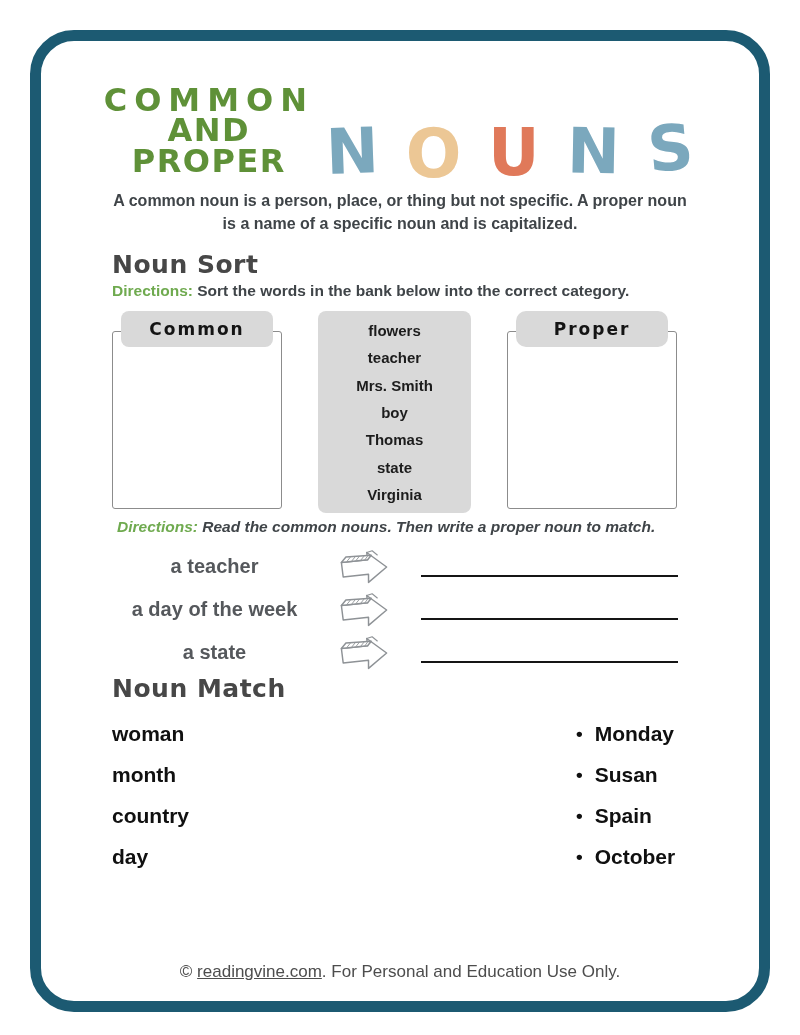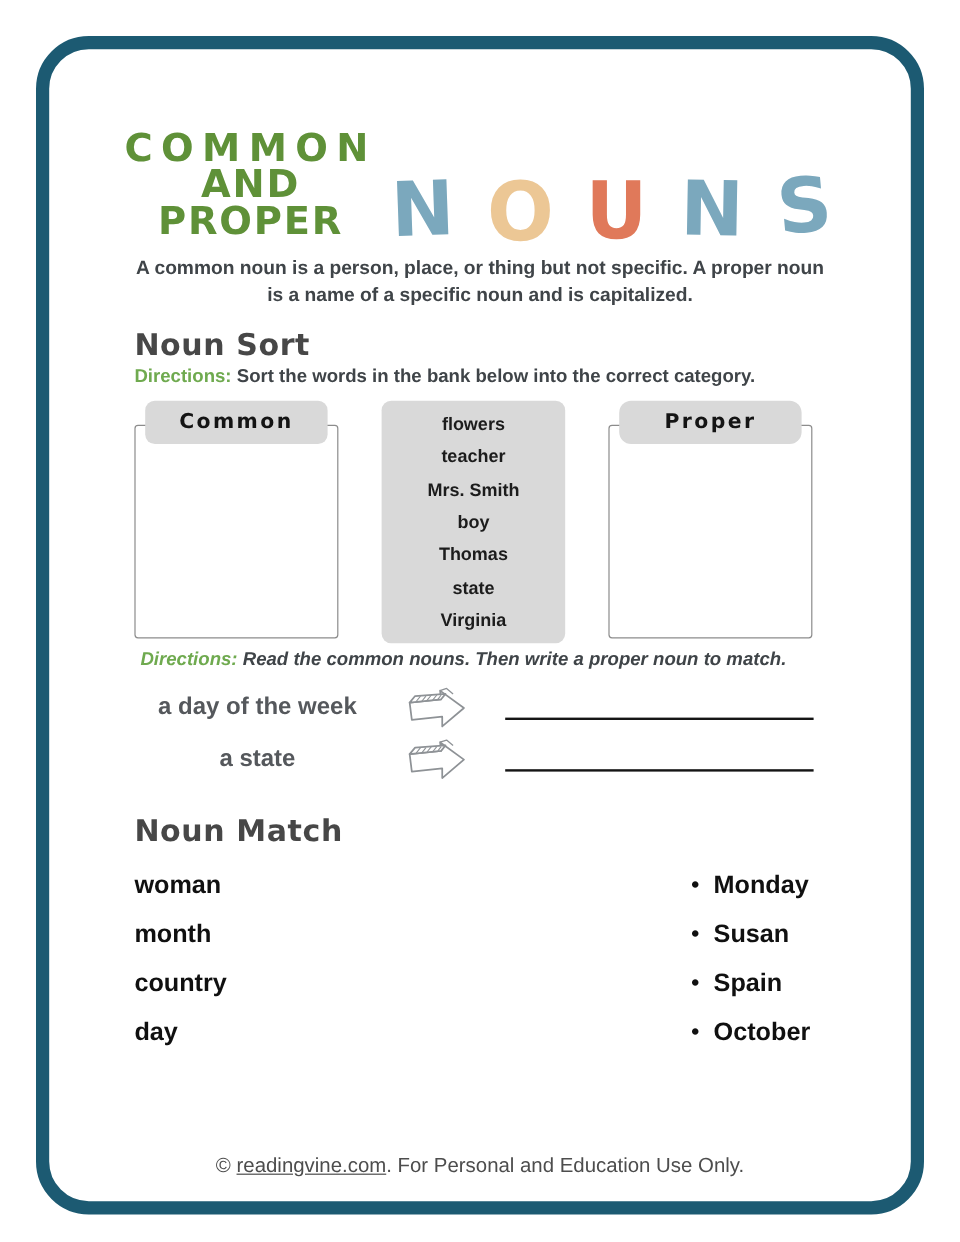--- a/index.html
+++ b/index.html
@@ -7,21 +7,21 @@
   body {
     width:800px; height:1035px; position:relative; overflow:hidden;
     font-family:"Liberation Sans", sans-serif;
   }
   .page { position:absolute; inset:0; background:#ffffff; }
   .frame {
     position:absolute; top:30px; left:30px; right:30px; bottom:23px;
     border:11px solid #1c5a72; border-radius:44px; pointer-events:none;
   }
   .content { position:absolute; top:41px; left:41px; right:41px; bottom:41px;
-    padding:79px 71px 0; }
+    padding:56px 71px 0; }
 
   
   .title-block { display:flex; justify-content:center; align-items:flex-end; gap:12px; height:82px; }
   .title-left { text-align:center; color:#5f9138; font-family:"DejaVu Sans", sans-serif;
     font-weight:bold; line-height:0.95; padding-bottom:3px; }
   .t1 { font-size:32px; letter-spacing:7px; }
   .t2 { font-size:32px; letter-spacing:1.5px; }
   .title-nouns { font-family:"DejaVu Sans", sans-serif; font-weight:bold; font-size:63px;
     letter-spacing:3px; line-height:0.85; white-space:nowrap; }
   .nl { display:inline-block; }
@@ -32,21 +32,21 @@
   .nl-4 { transform:rotate(-5deg) translateY(-3px); }
 
   .subtitle { margin:10px auto 0; max-width:600px; text-align:center;
     font-size:16px; font-weight:bold; color:#3f4448; line-height:1.45; }
 
   
   .section-heading { font-family:"DejaVu Sans", sans-serif; font-weight:bold;
     font-size:25px; color:#474747; letter-spacing:0.5px; }
   .h-noun-sort { margin-top:15px; }
   .h-c2p { margin-top:20px; margin-left:5px; }
-  .h-match { margin-top:24px; }
+  .h-match { }
   .directions { font-size:15.5px; font-weight:bold; color:#3f4448; margin-top:3px; }
   .dir-label { color:#6faa4f; }
   .d-c2p { margin-left:5px;font-style:italic; }
 
   
   .sort-row { margin-top:11px; width:565px; display:flex; justify-content:space-between; height:204px; }
   .sort-col { width:170px; display:flex; flex-direction:column; align-items:center; }
   .tab { width:152px; height:36px; background:#d9d9d9; border-radius:8px;
     display:flex; align-items:center; justify-content:center; position:relative; z-index:1;
     font-family:"DejaVu Sans", sans-serif; font-weight:bold; font-size:17px;
@@ -127,20 +127,30 @@
           <div class="drop-box"></div>
         </div>
       </div>
     </section>
 
     <section>
       <p class="directions d-c2p"><span class="dir-label" style="color: rgb(111, 170, 79);">Directions:</span> <span>Read the common nouns. Then write a proper noun to match.</span></p>
 
       <div class="c2p-rows">
         <div class="c2p-row">
+          <span class="c2p-label">a teacher</span>
+          <svg class="arrow-icon" viewBox="0 0 64 42" fill="none" stroke="#8e9296" stroke-width="1.6" stroke-linejoin="round">
+            <path d="M7 16 L36 13 L35 5 L57 21 L37 38 L37 29 L9 32 Z" fill="#ffffff"></path>
+            <path d="M7 16 L12 10 L40 8 L36 13 Z" fill="#ffffff"></path>
+            <path d="M13 15 L17 10 M18 15 L22 10 M23 14 L27 9 M28 14 L32 9 M33 13 L36 9" stroke-width="1"></path>
+            <path d="M35 5 L41 3 L47 8" stroke-width="1.2"></path>
+          </svg>
+          <span class="write-line"></span>
+        </div>
+        <div class="c2p-row">
           <span class="c2p-label">a day of the week</span>
           <svg class="arrow-icon" viewBox="0 0 64 42" fill="none" stroke="#8e9296" stroke-width="1.6" stroke-linejoin="round">
             <path d="M7 16 L36 13 L35 5 L57 21 L37 38 L37 29 L9 32 Z" fill="#ffffff"></path>
             <path d="M7 16 L12 10 L40 8 L36 13 Z" fill="#ffffff"></path>
             <path d="M13 15 L17 10 M18 15 L22 10 M23 14 L27 9 M28 14 L32 9 M33 13 L36 9" stroke-width="1"></path>
             <path d="M35 5 L41 3 L47 8" stroke-width="1.2"></path>
           </svg>
           <span class="write-line"></span>
         </div>
         <div class="c2p-row">

